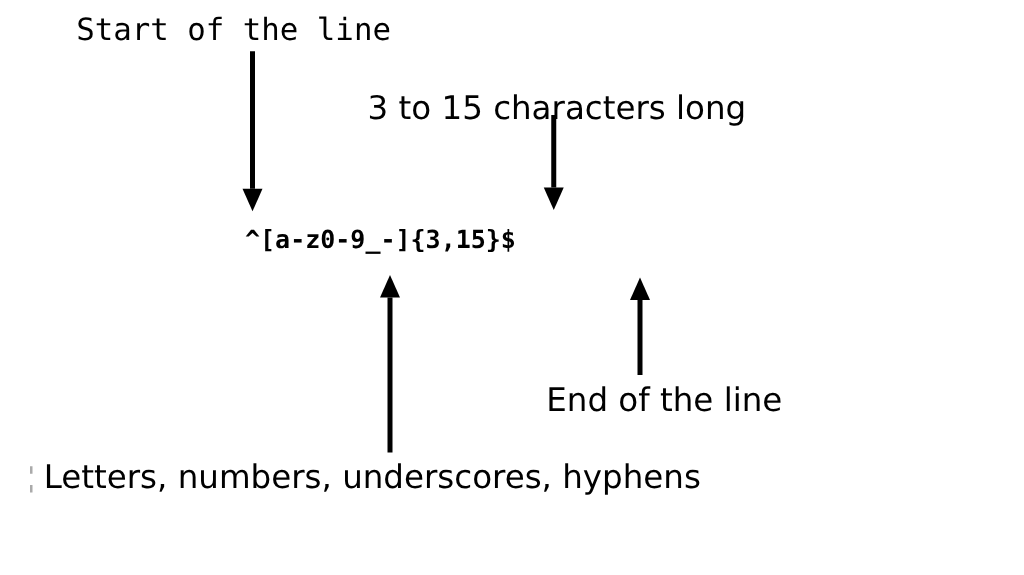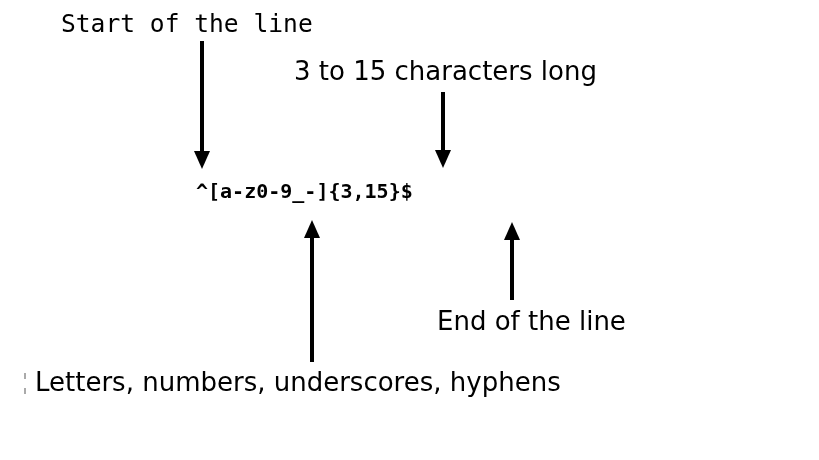--- a/index.html
+++ b/index.html
@@ -20,21 +20,21 @@
   .abs { position: absolute; white-space: nowrap; }
 
   
   #label-start {
     left: 37px; top: 12px;
     font-family: "DejaVu Sans Mono", monospace;
     font-size: 24.6px;
     line-height: 1;
   }
   #label-length {
-    left: 270px; top: 58px;
+    left: 270px; top: 74px;
     font-size: 26px;
     line-height: 1;
   }
   #label-end {
     left: 413px; top: 308px;
     font-size: 26px;
     line-height: 1;
   }
   #label-charclass {
     left: 11px; top: 369px;

